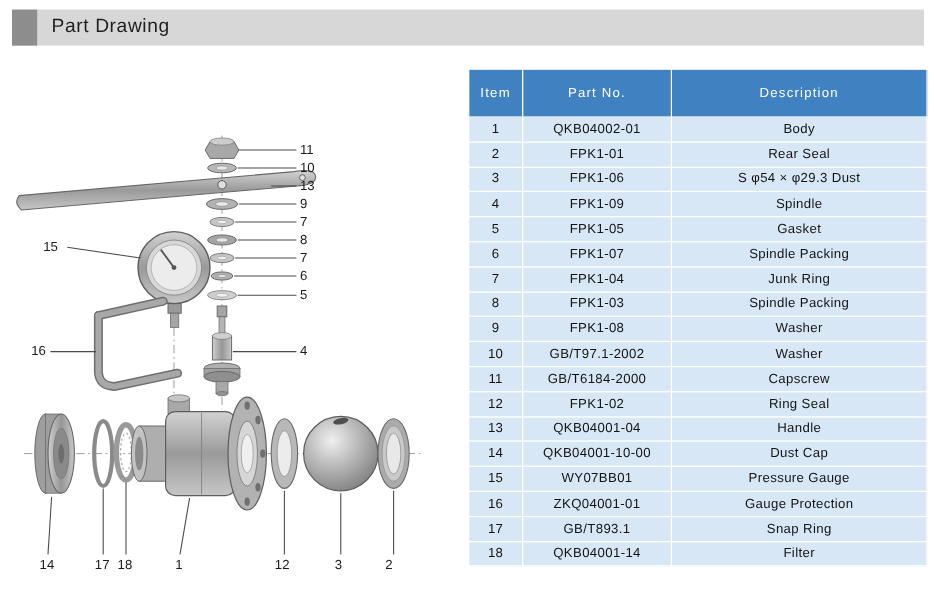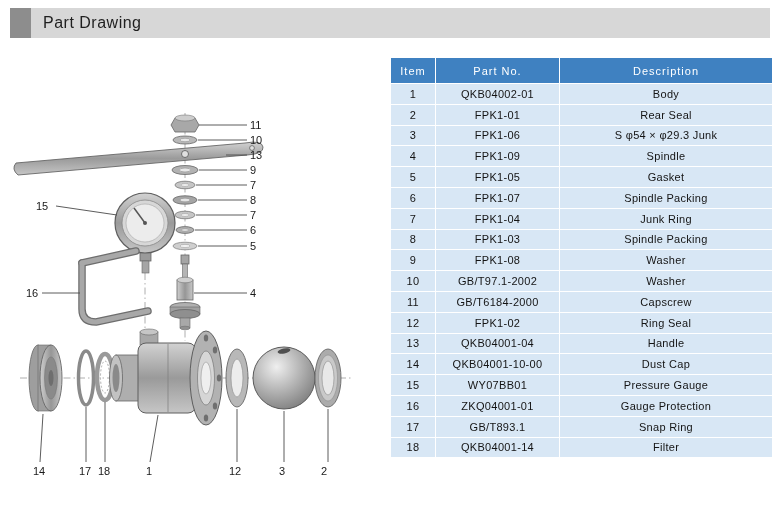--- a/index.html
+++ b/index.html
@@ -11,21 +11,21 @@
   .title-accent { position:absolute; left:0; top:0; width:21px; height:30px; background:#8d8d8d; }
   .title-text { position:absolute; left:33px; top:0; line-height:30px; font-size:16px; color:#1f1f1f; letter-spacing:0.5px; }
 
   .diagram { position:absolute; left:0px; top:45px; width:385px; height:450px; }
   .diagram svg { position:absolute; left:0; top:0; }
   .callout { position:absolute; font-size:11px; color:#1a1a1a; white-space:nowrap; }
 
   .table-wrap { position:absolute; left:390px; top:57px; width:382px; }
   table.parts { border-collapse:collapse; width:382px; table-layout:fixed; }
   .parts th { background:#3f81c1; color:#ffffff; font-size:11px; font-weight:400;
-              height:26px; border:1px solid #ffffff; letter-spacing:1px; }
+              height:40px; border:1px solid #ffffff; letter-spacing:1px; }
   .parts td { background:#d8e7f5; color:#141414; font-size:11px; text-align:center;
               height:20.8px; border:1px solid #ffffff; letter-spacing:0.3px; }
   .note { position:absolute; left:390px; top:461px; font-size:11.5px; color:#111111; letter-spacing:0.2px; }
 
   .leader line { stroke:#4a4a4a; stroke-width:0.9; }
   .centerline line { stroke:#9a9a9a; stroke-width:0.8; stroke-dasharray:7 3 1.5 3; }
 </style>
 </head>
 <body>
 
@@ -256,21 +256,21 @@
 
           <tr>
             <td>2</td>
             <td>FPK1-01</td>
             <td>Rear Seal</td>
           </tr>
 
           <tr>
             <td>3</td>
             <td>FPK1-06</td>
-            <td>S φ54 × φ29.3 Junk</td>
+            <td>S φ54 × φ29.3 Dust</td>
           </tr>
 
           <tr>
             <td>4</td>
             <td>FPK1-09</td>
             <td>Spindle</td>
           </tr>
 
           <tr>
             <td>5</td>

